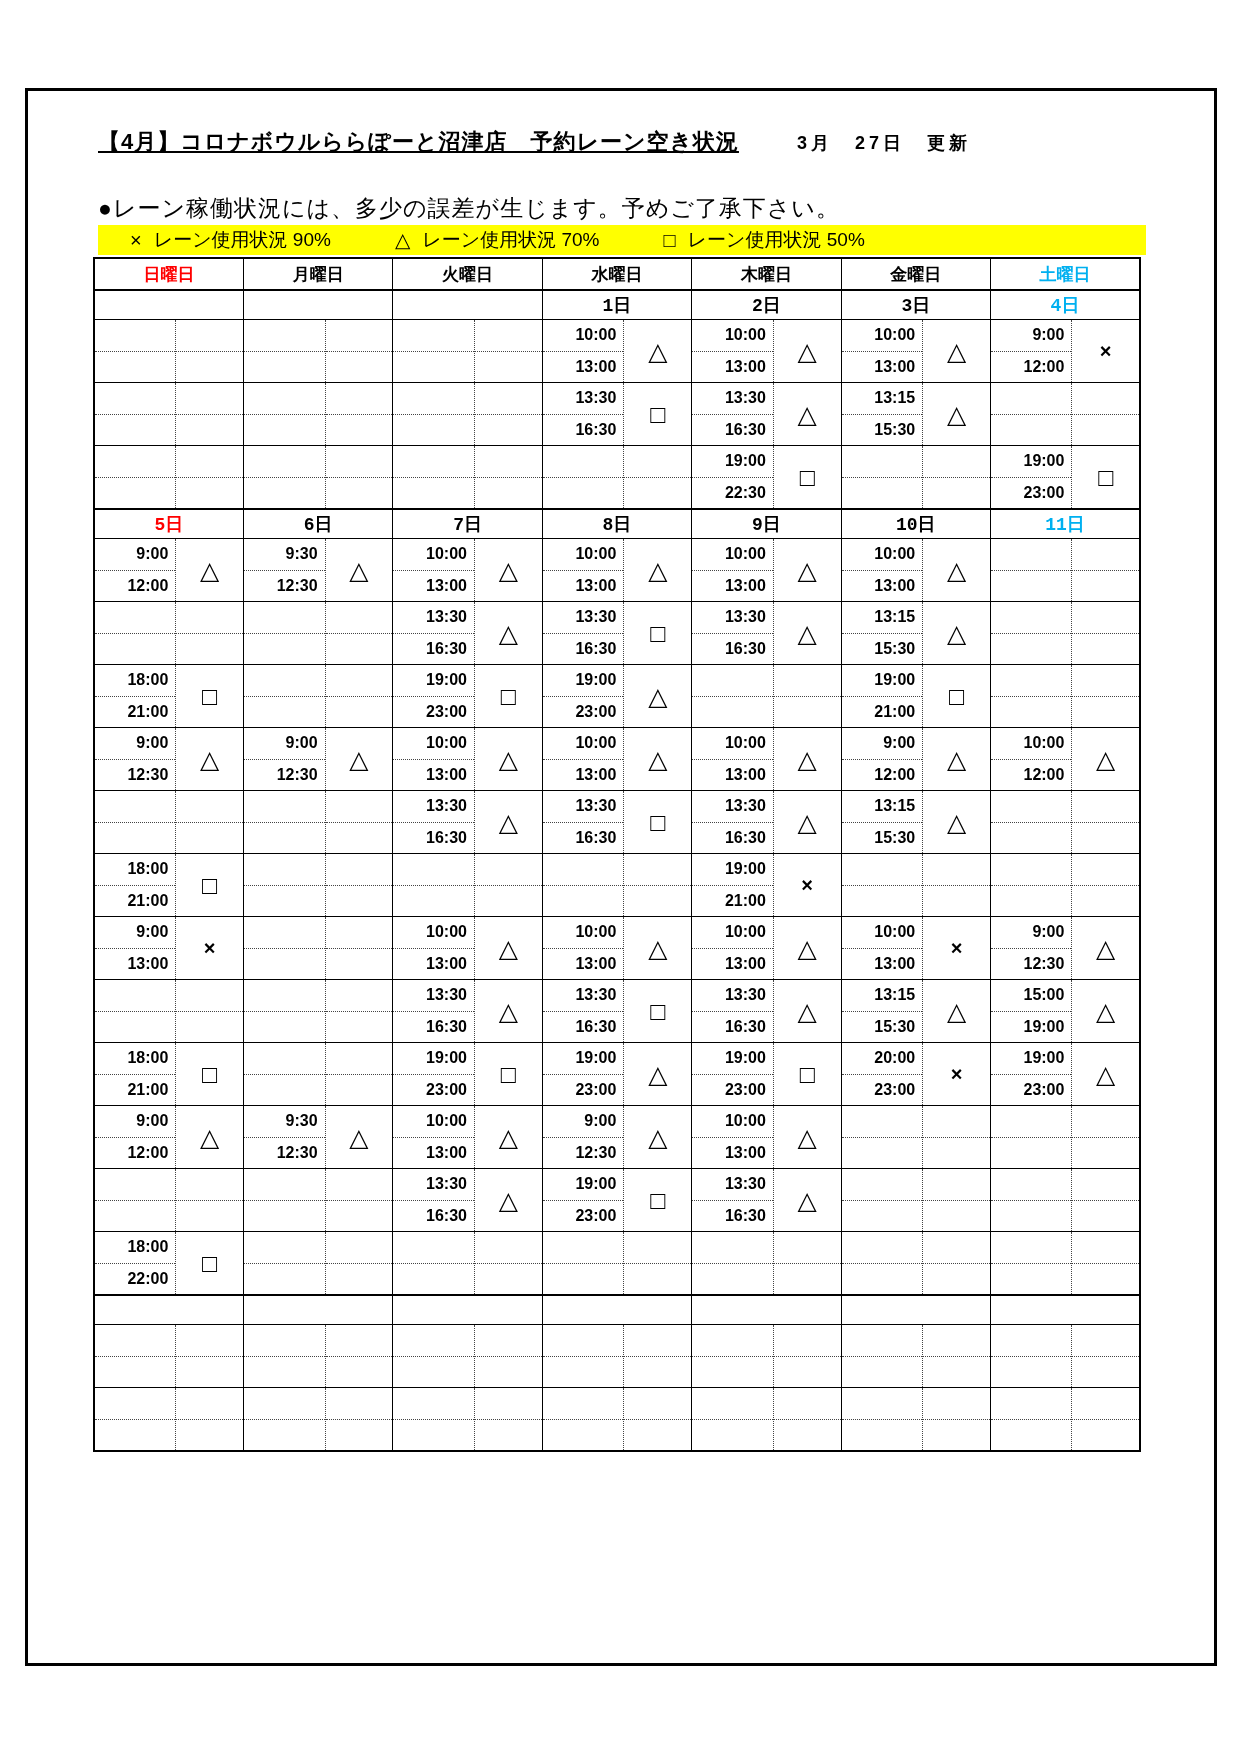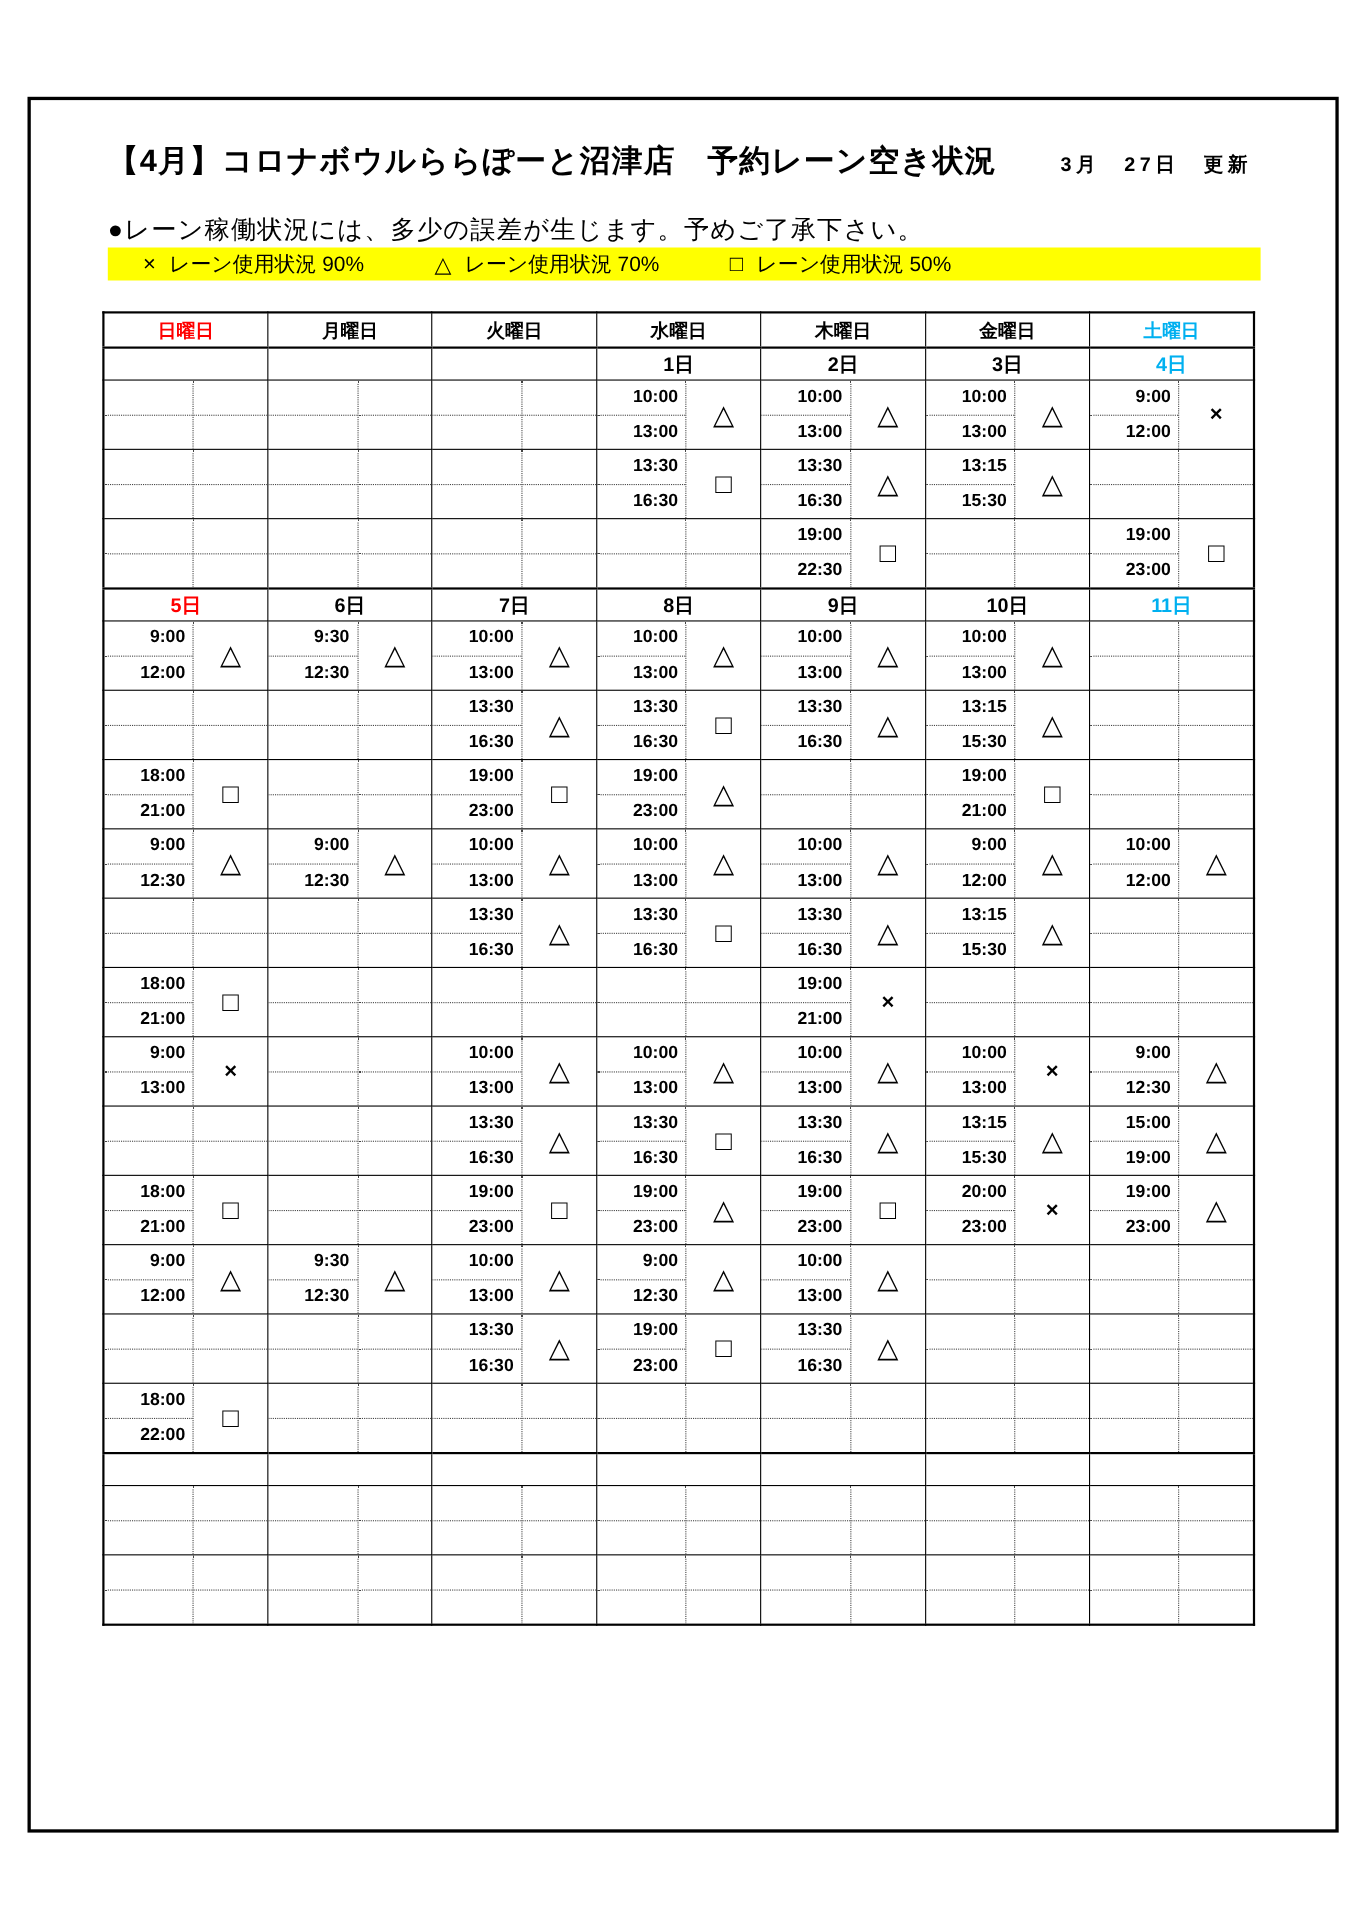--- a/index.html
+++ b/index.html
@@ -1,29 +1,29 @@
 <!DOCTYPE html>
 <html style="--red: #ff0000; --blue: #00b0f0; --legend-bg: #ffff00;"><head>
 <meta charset="utf-8">
 <style>
   html,body{margin:0;padding:0;background:#ffffff;}
   body{width:1240px;height:1754px;position:relative;font-family:"Liberation Sans","DejaVu Sans",sans-serif;color:#000;}
   .frame{position:absolute;left:25px;top:88px;width:1186px;height:1572px;border:3px solid #000;background:#fff;}
   .title-row{position:absolute;left:70px;top:36px;display:flex;align-items:baseline;gap:58px;white-space:nowrap;}
-  .doc-title{font-size:28px;font-weight:bold;letter-spacing:1px;}
+  .doc-title{font-size:22px;font-weight:bold;letter-spacing:1px;text-decoration:underline;}
   .update-date{font-size:18px;font-weight:bold;letter-spacing:4px;}
   .notice{position:absolute;left:70px;top:102px;font-size:23px;letter-spacing:1px;}
   .legend{position:absolute;left:70px;top:134px;width:1048px;height:30px;background:var(--legend-bg,#ffff00);display:flex;align-items:center;gap:64px;padding-left:32px;box-sizing:border-box;font-size:19px;}
   .legend-item{display:flex;align-items:center;gap:12px;white-space:nowrap;}
   .legend-sym{font-size:20px;}
-  .table-wrap{position:absolute;left:65px;top:192px;}
+  .table-wrap{position:absolute;left:65px;top:166px;}
   table{border-collapse:collapse;table-layout:fixed;width:1048px;border:2px solid #000;}
   th,td{border:1px solid #000;padding:0;overflow:hidden;}
   th{height:30px;font-size:17px;font-weight:bold;text-align:center;}
-  tr.date-row td{height:28px;font-size:18px;font-weight:bold;text-align:center;border-top:2px solid #000;}
+  tr.date-row td{height:28px;font-size:18px;font-weight:bold;text-align:center;border-top:2px solid #000;font-family:Liberation Mono, monospace;}
   tr.slot-row td{height:62px;}
   .red{color:var(--red,#ff0000);}
   .blue{color:var(--blue,#00b0f0);}
   .cell{display:flex;width:100%;height:62px;}
   .times{width:55%;box-sizing:border-box;border-right:1px dotted #444;display:flex;flex-direction:column;}
   .t-start,.t-end{flex:1;display:flex;align-items:center;justify-content:flex-end;padding-right:7px;font-size:16px;font-weight:bold;box-sizing:border-box;}
   .t-start{border-bottom:1px dotted #444;}
   .sym{flex:1;display:flex;align-items:center;justify-content:center;font-size:25px;line-height:1;}
   .sym.x{font-size:20px;font-weight:bold;}
   .sym .midline{width:100%;border-top:1px dotted #444;height:0;}

